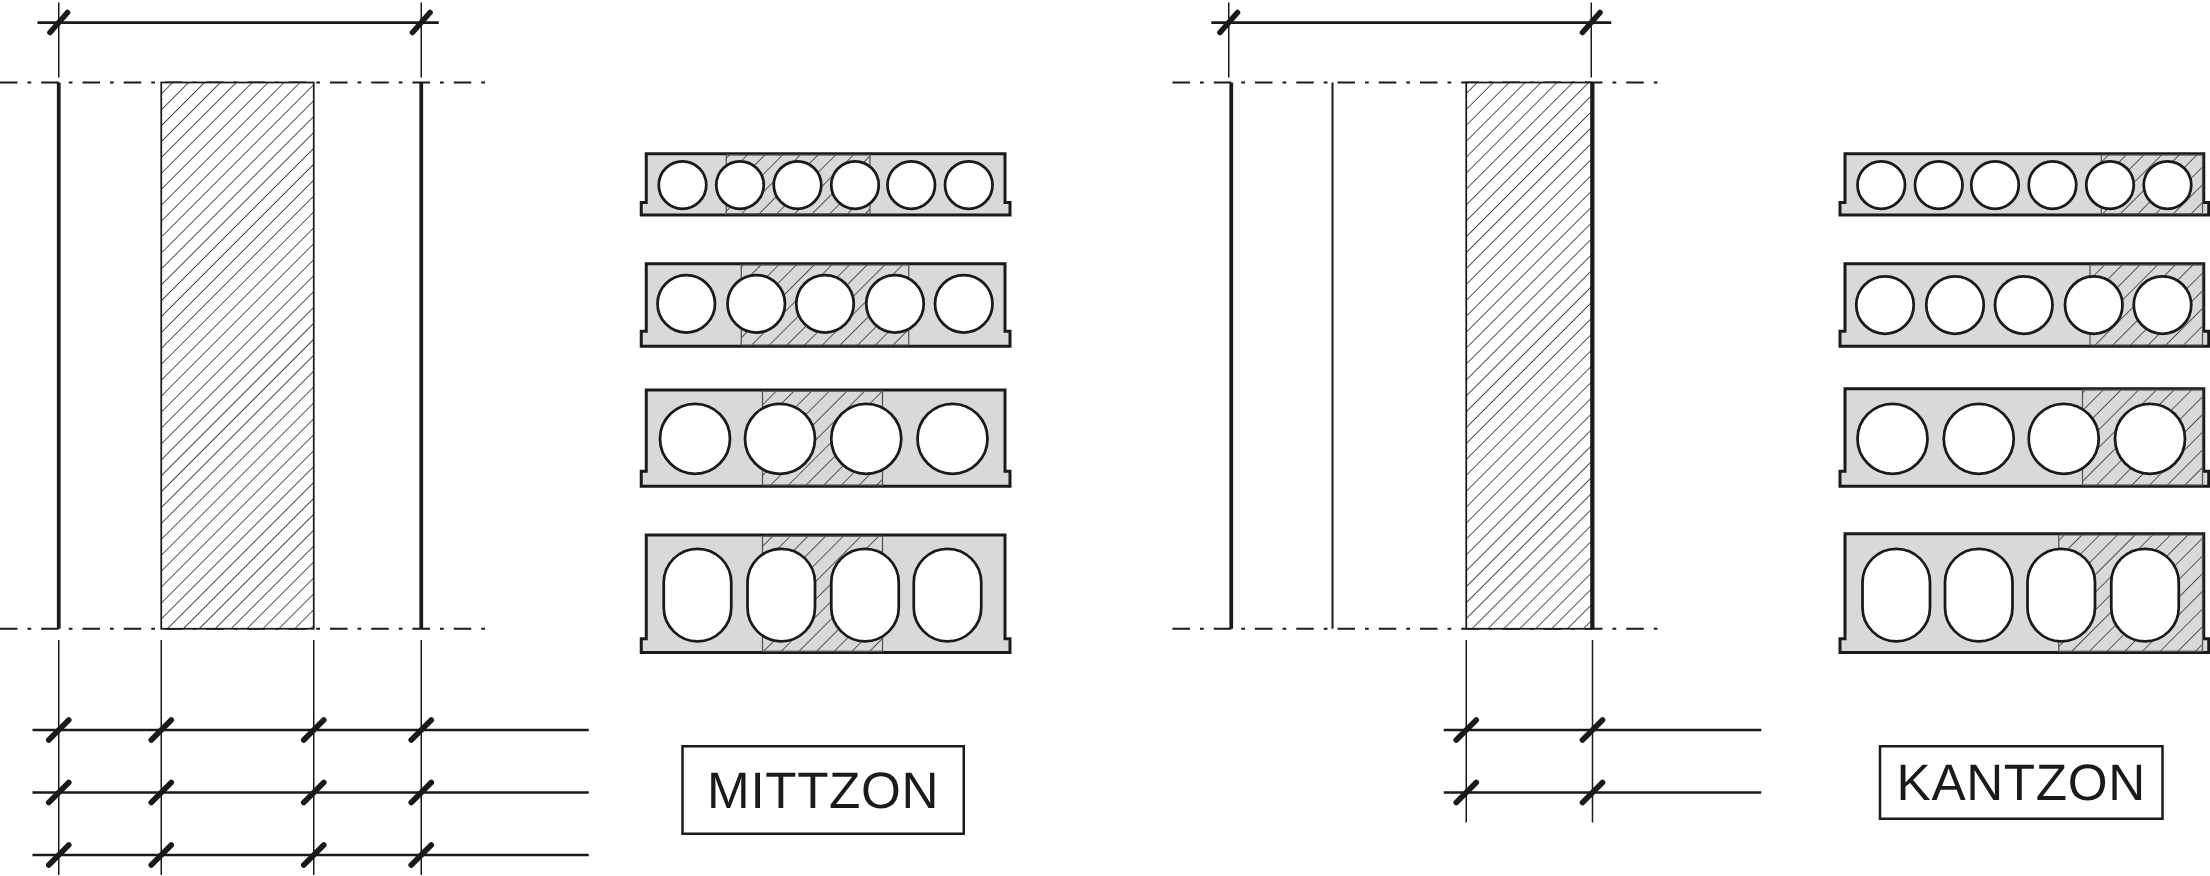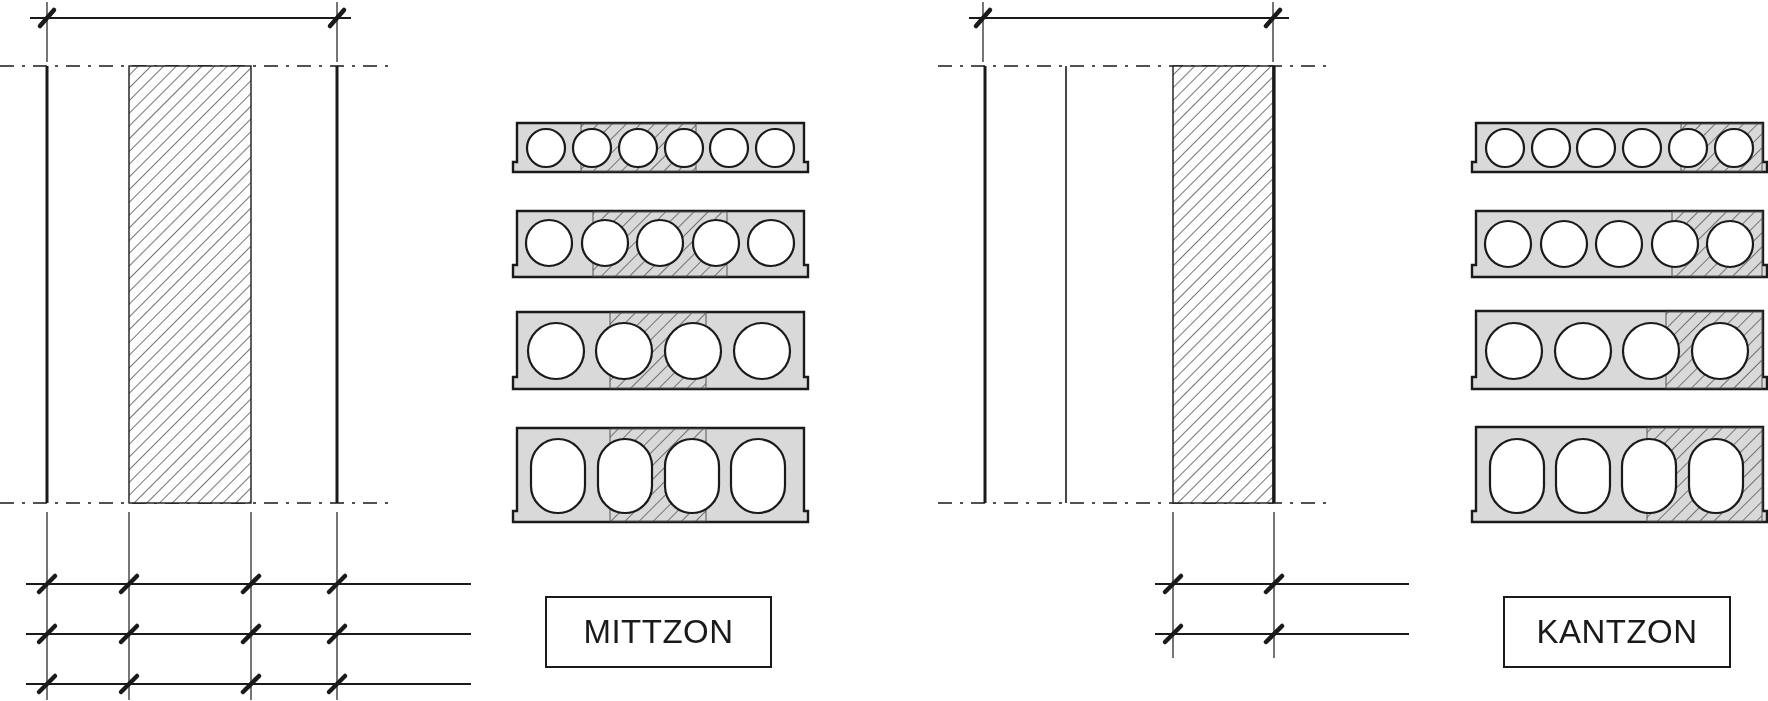--- a/index.html
+++ b/index.html
@@ -5,21 +5,21 @@
   html, body { margin: 0; padding: 0; background: #ffffff; }
   body { width: 1768px; height: 701px; overflow: hidden; position: relative; }
   svg { position: absolute; left: 0; top: 0; }
   .zone-label {
     position: absolute;
     box-sizing: border-box;
     border: 2px solid #1a1a1a;
     background: #ffffff;
     display: flex; align-items: center; justify-content: center;
     font-family: "Liberation Sans", sans-serif;
-    font-size: 33px;
+    font-size: 41px;
     color: #1a1a1a;
     letter-spacing: 0.5px;
   }
 </style>
 </head>
 <body>
 
 <svg width="1768" height="701" viewBox="0 0 1768 701" xmlns="http://www.w3.org/2000/svg">
   <defs>
     <pattern id="hatchWide" patternUnits="userSpaceOnUse" width="9" height="9" patternTransform="rotate(45)">
@@ -212,13 +212,13 @@
         <rect x="1556" y="439" width="54" height="74" rx="27" ry="27"></rect>
         <rect x="1622" y="439" width="54" height="74" rx="27" ry="27"></rect>
         <rect x="1689" y="439" width="54" height="74" rx="27" ry="27"></rect>
       </g>
     </g>
   </g>
 </svg>
 
 <div class="zone-label" style="left:545px; top:596px; width:227px; height:72px;">MITTZON</div>
 
-<div class="zone-label" style="left:1503px; top:596px; width:228px; height:72px;">KANTZON</div>
+<div class="zone-label" style="left:1503px; top:596px; width:228px; height:60px;">KANTZON</div>
 
 </body></html>

